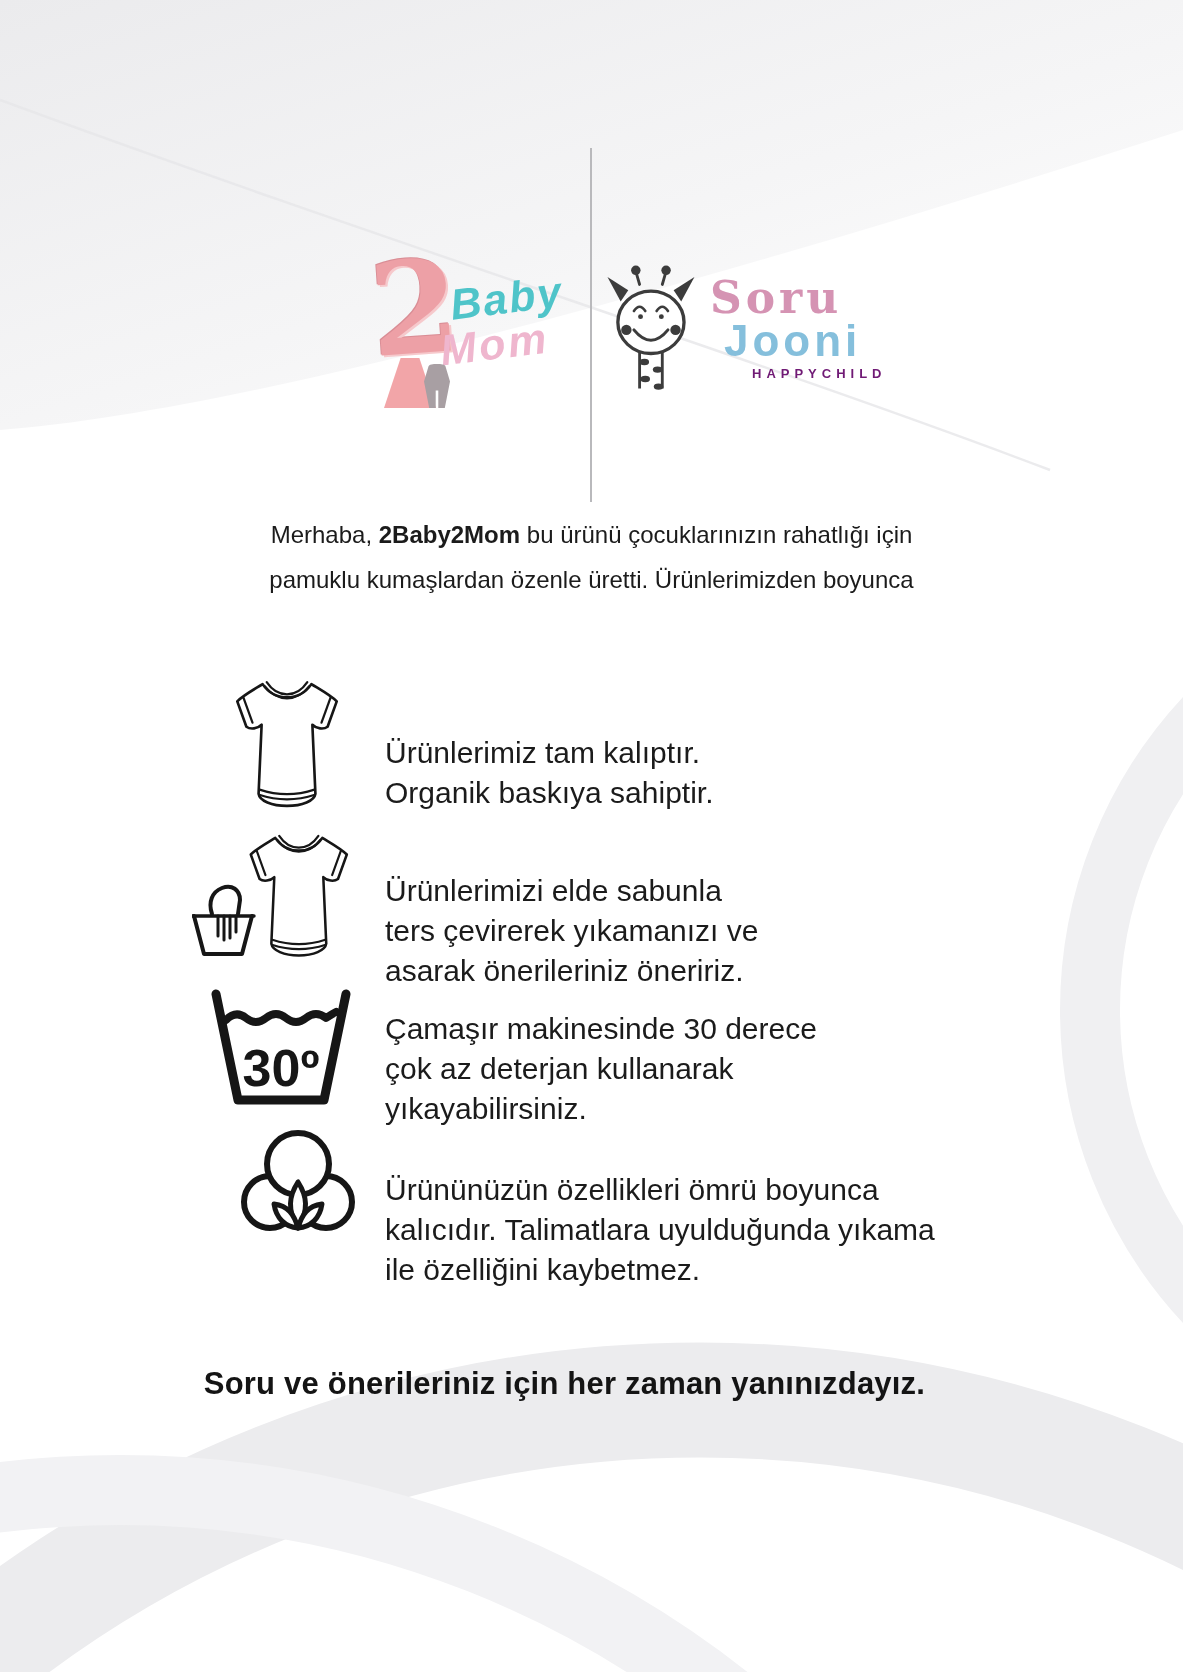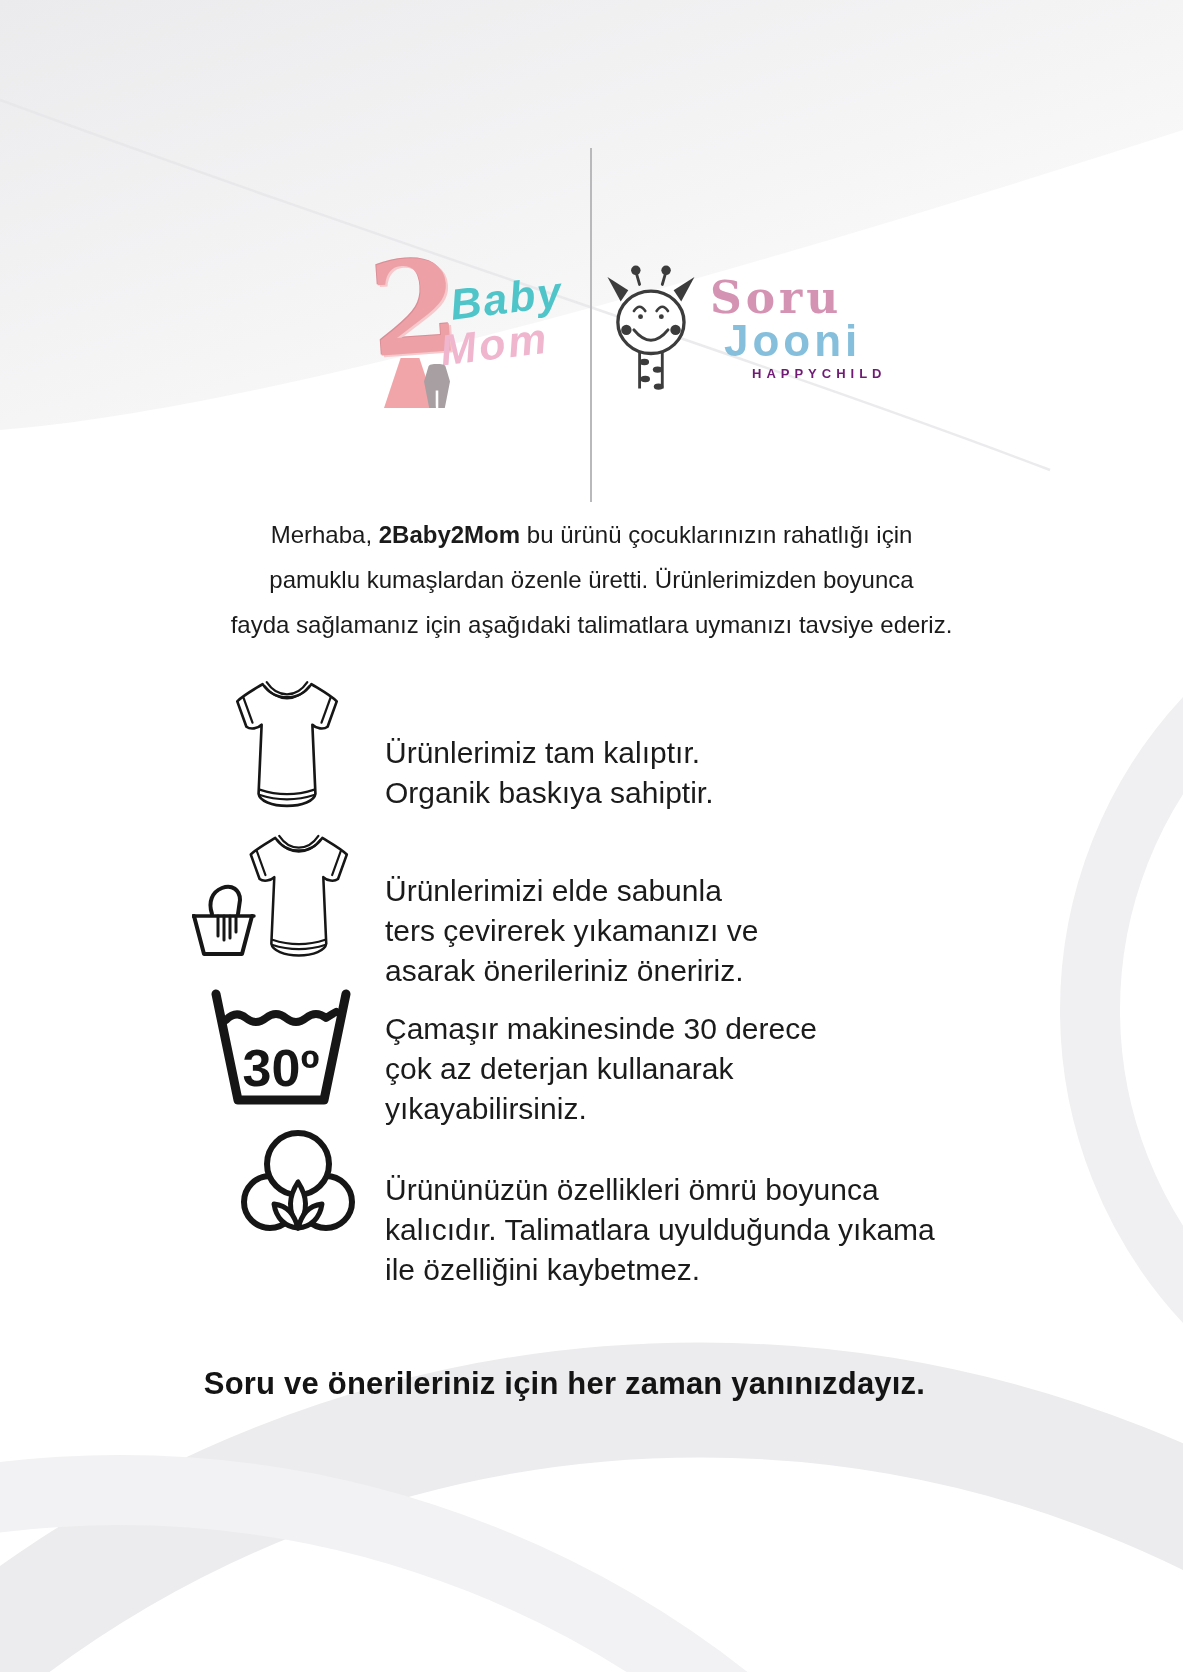--- a/index.html
+++ b/index.html
@@ -140,21 +140,20 @@
         </svg>
       </span>
       <span class="booni">Soru</span>
       <span class="jooni">Jooni</span>
       <span class="tagline">HAPPYCHILD</span>
     </div>
 
     <div class="intro">
       <span>Merhaba, </span><b>2Baby2Mom</b><span> bu ürünü çocuklarınızın rahatlığı için</span><br>
       <span>pamuklu kumaşlardan özenle üretti. Ürünlerimizden boyunca</span><br>
-      <span>fayda sağlamanız için aşağıdaki talimatlara uymanızı tavsiye ederiz.</span>
     </div>
 
     <span class="care-icon r1-icon">
       <svg width="122" height="136" viewBox="0 0 120 134">
         <g fill="#ffffff" stroke="#161616" stroke-width="2.6" stroke-linejoin="round">
           <path d="M36 8 C28 13 17 19 11 25 L20 50 C24 53 31 52 35 48 L32 116 C33 123 45 128 60 128 C75 128 87 123 88 116 L85 48 C89 52 96 53 100 50 L109 25 C103 19 92 13 84 8 C78 17 70 21 60 21 C50 21 42 17 36 8 Z"></path>
         </g>
         <g fill="none" stroke="#161616" stroke-width="2.2" stroke-linecap="round">
           <path d="M40 6 C46 15 52 18 60 18 C68 18 74 15 80 6"></path>
           <path d="M38 10 C45 19 52 22 60 22 C68 22 75 19 82 10"></path>

